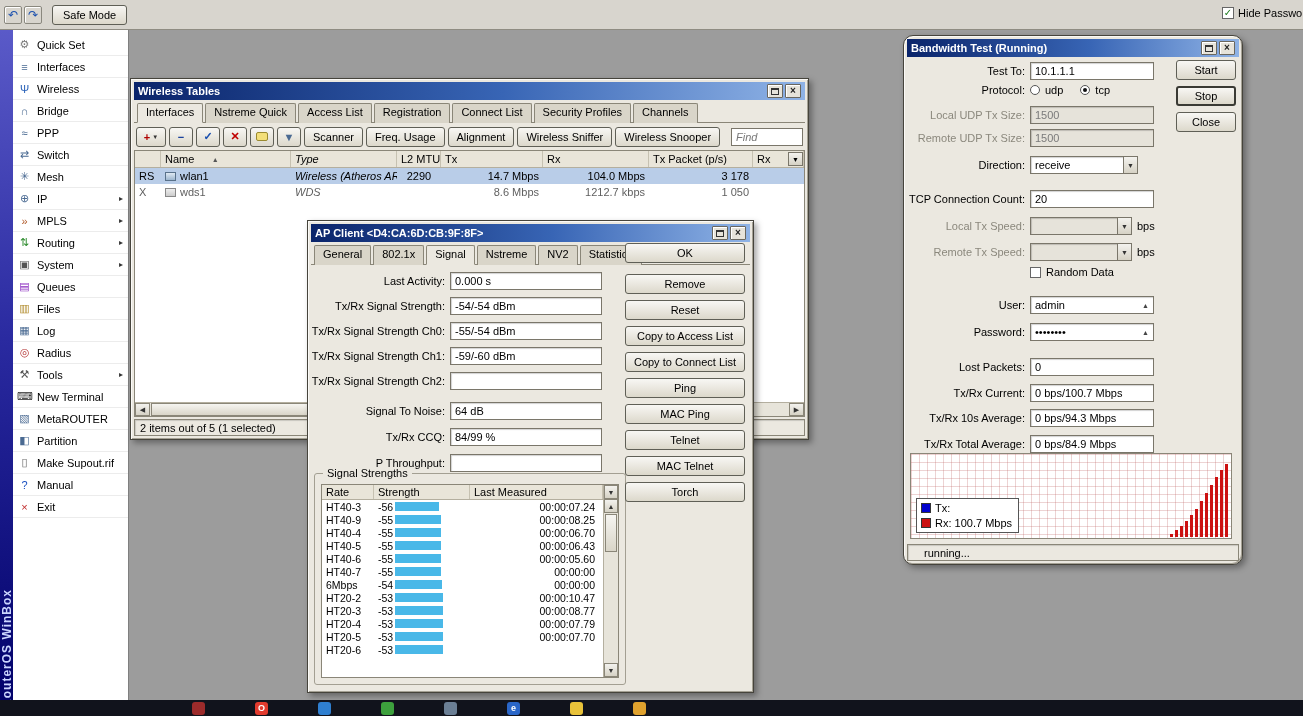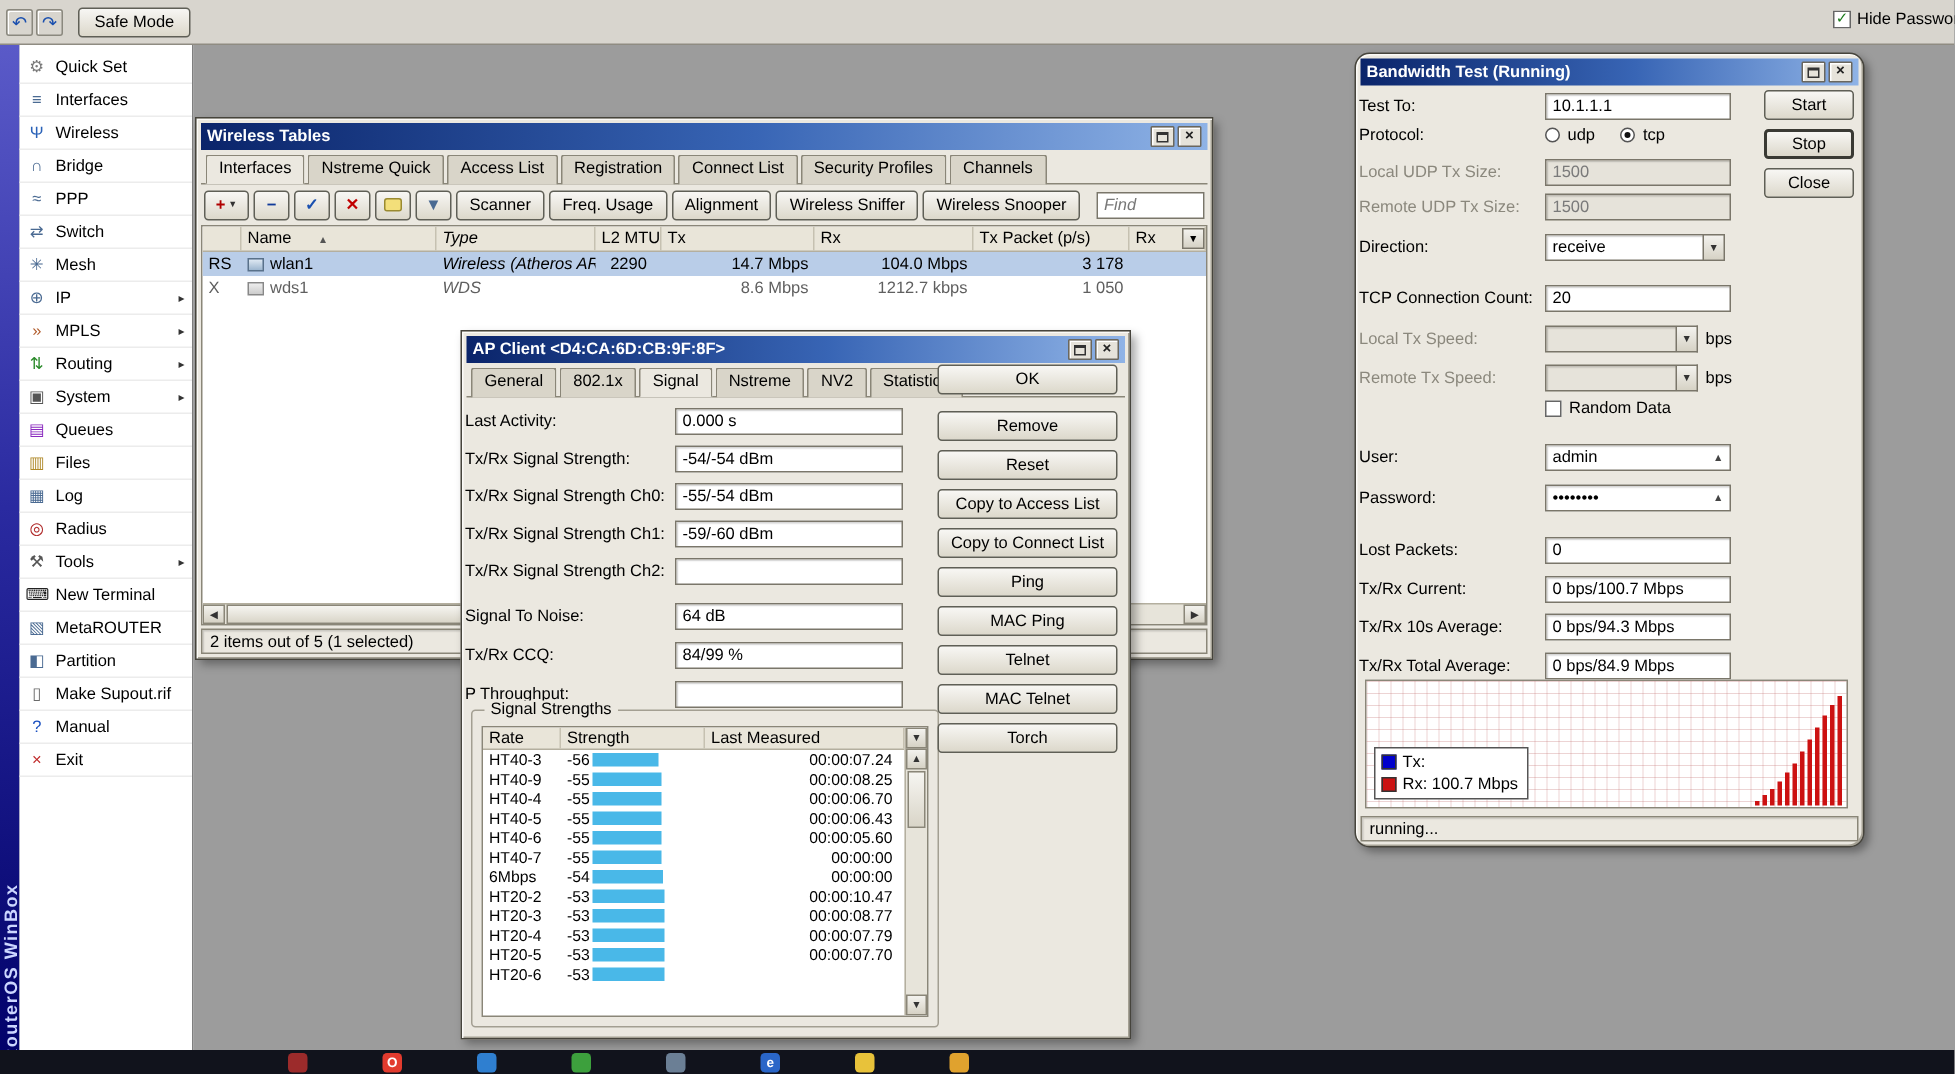--- a/index.html
+++ b/index.html
@@ -54,21 +54,21 @@
 
   .btn { display:flex; align-items:center; justify-content:center; height:20px; padding:0 8px;
          background:linear-gradient(#f8f7f4,#dcd8cb); border:1px solid #5f5f56; border-radius:3px;
          white-space:nowrap; }
   .field { background:#fff; border:1px solid #7a766a; box-shadow:inset 1px 1px 1px rgba(0,0,0,.18);
            height:18px; padding:1px 4px; display:flex; align-items:center; white-space:nowrap; overflow:hidden; }
   .field.dis { background:#e6e3da; color:#7a7a7a; }
   .mini-arrow { margin-left:auto; font-size:7px; color:#444; }
   .ddbtn { width:14px; height:18px; background:linear-gradient(#f3f2ee,#d6d2c5); border:1px solid #7a766a;
            border-left:none; display:flex; align-items:center; justify-content:center; font-size:7px; color:#333; }
-  .lbl { padding-right:5px; white-space:nowrap; }
+  .lbl { text-align:right; padding-right:5px; white-space:nowrap; }
   .lbl.dis { color:#8b887d; }
   .sunken { border:1px solid #8a8678; box-shadow:inset 1px 1px 1px rgba(0,0,0,.15); background:#ebe8e0; }
 
   .radio { width:10px; height:10px; border-radius:50%; background:#fff; border:1px solid #555;
            display:inline-block; position:relative; }
   .radio.sel::after { content:""; position:absolute; left:2px; top:2px; width:4px; height:4px;
                       border-radius:50%; background:#111; }
   .checkbox { width:11px; height:11px; background:#fff; border:1px solid #666; display:inline-block; }
 
   
@@ -152,21 +152,21 @@
               border:1px solid #8a8678; background-color:#fff;
               background-image:linear-gradient(to right, rgba(195,110,110,.30) 1px, transparent 1px),
                                linear-gradient(to bottom, rgba(195,110,110,.30) 1px, transparent 1px);
               background-size:8px 8px; overflow:hidden; }
   .cbars { position:absolute; right:3px; bottom:1px; display:flex; align-items:flex-end; gap:2px; }
   .cbar { width:3px; background:#cc1111; }
   .legend { position:absolute; left:5px; bottom:5px; background:#fff; border:1px solid #555;
             padding:3px 6px 3px 4px; display:flex; flex-direction:column; gap:3px; }
   .leg-row { display:flex; align-items:center; gap:4px; white-space:nowrap; }
   .swatch { width:10px; height:10px; border:1px solid #333; flex:0 0 auto; }
-  .bw-status { position:absolute; left:3px; right:3px; bottom:3px; height:17px; padding:1px 5px;
+  .bw-status { position:absolute; left:3px; right:3px; bottom:3px; height:17px; padding:1px 16px;
                display:flex; align-items:center; }
 
   
   .taskbar { position:absolute; left:0; bottom:0; width:1303px; height:16px; background:#11131c; z-index:7;
              display:flex; align-items:center; gap:50px; padding-left:192px; overflow:hidden; }
   .tb-ico { width:13px; height:13px; border-radius:3px; display:flex; align-items:center; justify-content:center;
             color:#fff; font-size:9px; font-weight:bold; flex:0 0 auto; }
 </style>
 </head>
 <body>
@@ -658,21 +658,21 @@
       <span class="lbl dis">Local UDP Tx Size:</span>
       <span class="field dis">1500</span>
     </div>
   <div class="bw-row" style="top:93px">
       <span class="lbl dis">Remote UDP Tx Size:</span>
       <span class="field dis">1500</span>
     </div>
 
   <div class="bw-row" style="top:120px">
       <span class="lbl">Direction:</span>
-    <span class="field" style="width:106px">
+    <span class="field" style="width:94px">
         <span>receive</span>
       </span>
     <span class="ddbtn">▼</span>
   </div>
 
   <div class="bw-row" style="top:154px">
       <span class="lbl">TCP Connection Count:</span>
       <span class="field">20</span>
     </div>
 

